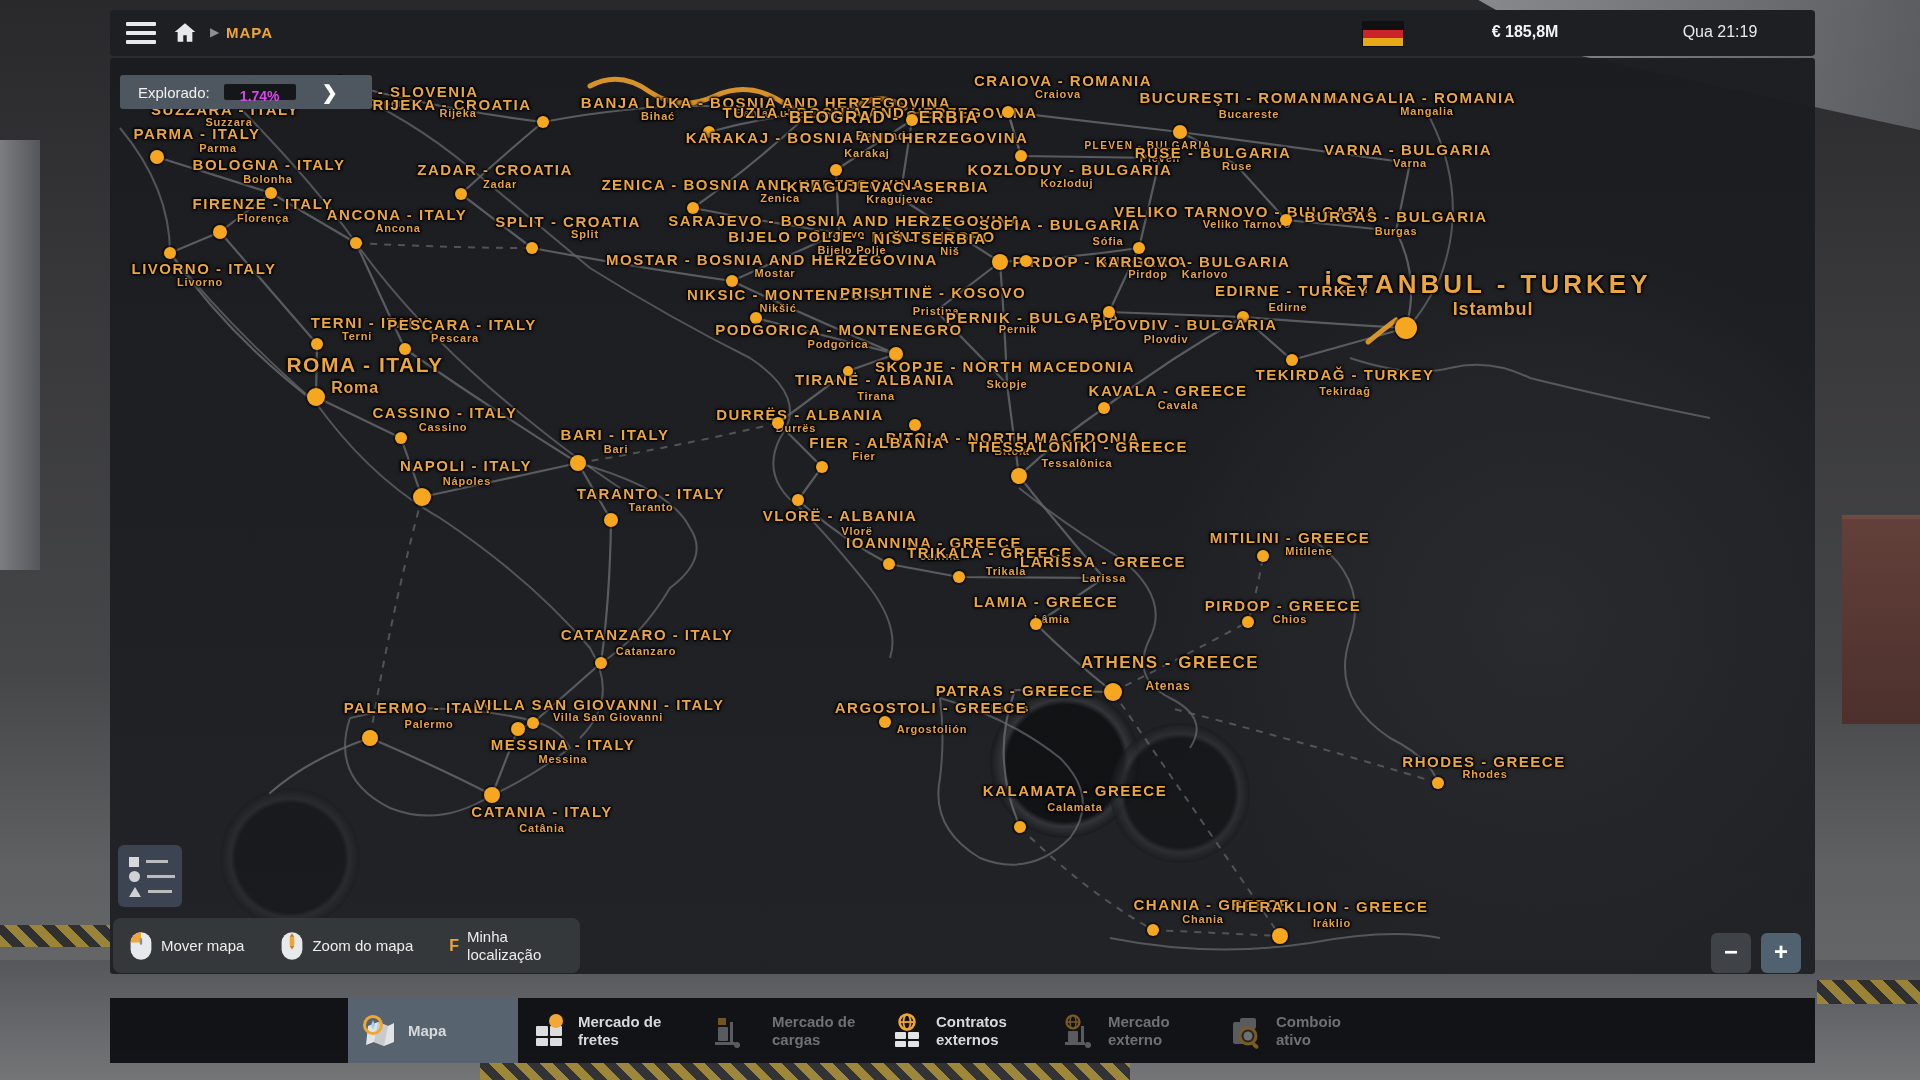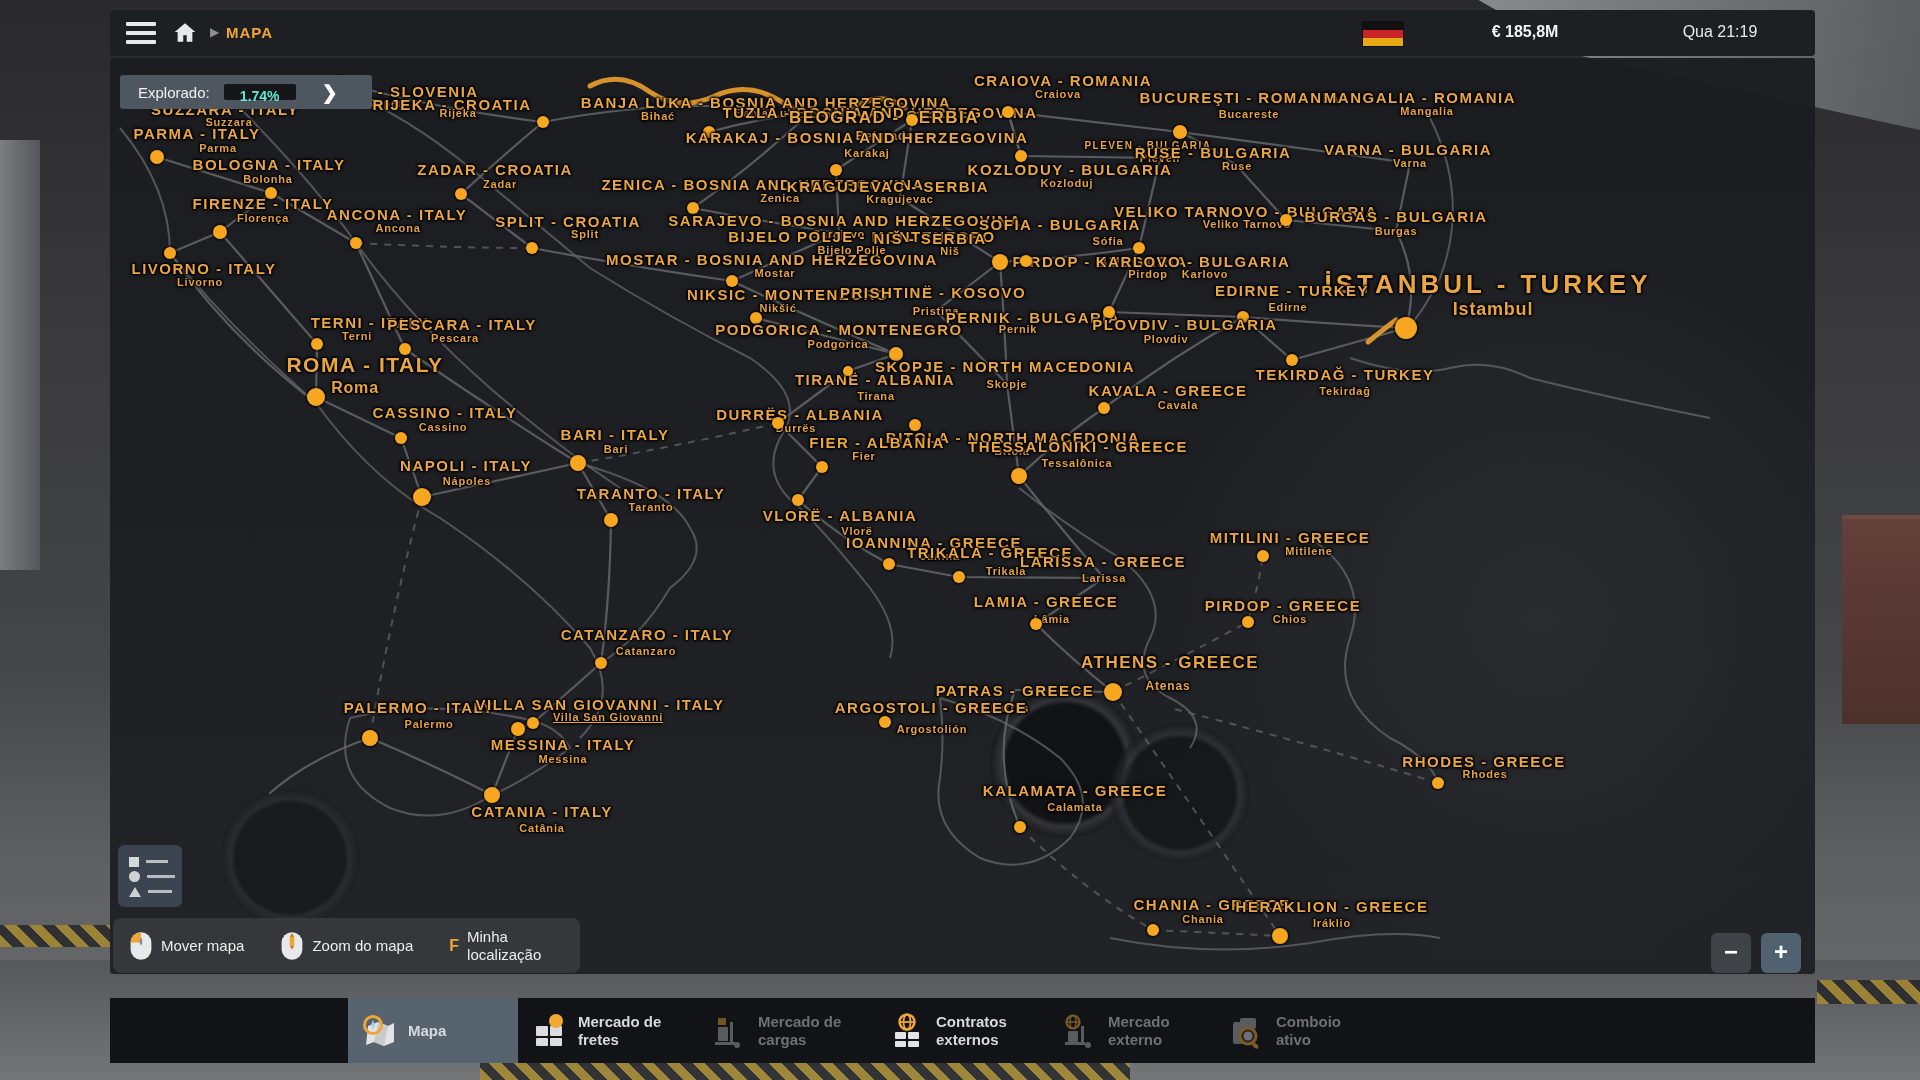--- a/index.html
+++ b/index.html
@@ -36,21 +36,21 @@
   .route{stroke:#e2992b;stroke-width:5;fill:none;stroke-linecap:round;opacity:.95;}
   
   .cl-main,.cl-city{position:absolute;transform:translate(-50%,-50%);white-space:nowrap;font-weight:bold;
     color:#eba63f;text-shadow:0 1px 2px #000,0 -1px 2px #000,1px 0 2px #000,-1px 0 2px #000,0 0 4px #000;}
   .cl-main{letter-spacing:1.5px;}
   .cl-city{letter-spacing:.8px;color:#e7a33c;}
   .dot{position:absolute;background:#f6a71f;border-radius:50%;box-shadow:0 0 0 2px rgba(0,0,0,.45);cursor:pointer;}
   
   #explored{left:10px;top:17px;width:252px;height:34px;background:#4e575f;border-radius:3px;display:flex;align-items:center;z-index:30;}
   #explored .lab{color:#eef0f1;font-size:15px;margin-left:18px;}
-  #explored .val{background:#141619;color:#5eead4;font-weight:bold;font-size:14px;width:72px;height:16px;line-height:24px;text-align:center;margin-left:14px;border-radius:2px;}
+  #explored .val{background:#141619;color:#d946ef;font-weight:bold;font-size:14px;width:72px;height:16px;line-height:24px;text-align:center;margin-left:14px;border-radius:2px;}
   #explored .arrow{color:#fff;font-size:19px;font-weight:bold;margin-left:26px;cursor:pointer;}
   
   #legendbtn{left:8px;top:787px;width:64px;height:62px;background:rgba(62,72,84,.92);border-radius:6px;z-index:30;cursor:pointer;padding:9px 0 0 11px;box-sizing:border-box;}
   .legrow{display:flex;align-items:center;height:15px;}
   .legrow .sq{width:10px;height:10px;background:#d6d8da;}
   .legrow .ci{width:11px;height:11px;border-radius:50%;background:#cfd1d3;}
   .legrow .tr{width:0;height:0;border-left:6px solid transparent;border-right:6px solid transparent;border-bottom:10px solid #cfd1d3;}
   .legrow .ln{height:3px;background:#b9bbbd;margin-left:7px;}
   #ctrlbar{left:3px;top:860px;width:467px;height:55px;background:rgba(56,59,62,.88);border-radius:8px;display:flex;align-items:center;z-index:30;}
   .ctrl-item{display:flex;align-items:center;color:#eceded;font-size:15px;}
@@ -339,21 +339,21 @@
       <div class="dot" style="left: 994px; top: 625px; width: 18px; height: 18px;"></div>
       <div class="cl-main" style="left: 905px; top: 632px; font-size: 15px;">PATRAS - GREECE</div>
       <div class="cl-city" style="left: 900px; top: 650px; font-size: 11px;">Patras</div>
       <div class="cl-main" style="left: 821px; top: 649px; font-size: 15px;">ARGOSTOLI - GREECE</div>
       <div class="cl-city" style="left: 822px; top: 671px; font-size: 11px;">Argostolión</div>
       <div class="dot" style="left: 769px; top: 658px; width: 12px; height: 12px;"></div>
       <div class="cl-main" style="left: 309px; top: 649px; font-size: 15px;">PALERMO - ITALY</div>
       <div class="cl-city" style="left: 319px; top: 666px; font-size: 11px;">Palermo</div>
       <div class="dot" style="left: 252px; top: 672px; width: 16px; height: 16px;"></div>
       <div class="cl-main" style="left: 490px; top: 646px; font-size: 15px;">VILLA SAN GIOVANNI - ITALY</div>
-      <div class="cl-city" style="left: 498px; top: 659px; font-size: 11px; text-decoration: underline;">Villa San Giovanni</div>
+      <div class="cl-city" style="left: 498px; top: 659px; font-size: 11px;">Villa San Giovanni</div>
       <div class="dot" style="left: 417px; top: 659px; width: 12px; height: 12px;"></div>
       <div class="cl-main" style="left: 453px; top: 686px; font-size: 15px;">MESSINA - ITALY</div>
       <div class="cl-city" style="left: 453px; top: 701px; font-size: 11px;">Messina</div>
       <div class="dot" style="left: 401px; top: 664px; width: 14px; height: 14px;"></div>
       <div class="cl-main" style="left: 965px; top: 732px; font-size: 15px;">KALAMATA - GREECE</div>
       <div class="cl-city" style="left: 965px; top: 749px; font-size: 11px;">Calamata</div>
       <div class="dot" style="left: 904px; top: 763px; width: 12px; height: 12px;"></div>
       <div class="cl-main" style="left: 432px; top: 753px; font-size: 15px;">CATANIA - ITALY</div>
       <div class="cl-city" style="left: 432px; top: 770px; font-size: 11px;">Catânia</div>
       <div class="dot" style="left: 374px; top: 729px; width: 16px; height: 16px;"></div>
@@ -434,21 +434,21 @@
     <svg width="38" height="38" viewBox="0 0 38 38">
       <rect x="6" y="14" width="12" height="10" rx="1" fill="#dcdddf"></rect>
         <rect x="20" y="14" width="12" height="10" rx="1" fill="#dcdddf"></rect>
       <rect x="6" y="26" width="12" height="8" rx="1" fill="#dcdddf"></rect>
         <rect x="20" y="26" width="12" height="8" rx="1" fill="#dcdddf"></rect>
       <circle cx="26" cy="9" r="7" fill="#f2a832"></circle>
     </svg>
     <span class="nlabel">Mercado de fretes</span>
   </div>
 
-  <div class="nav-item disabled" style="width:178px;">
+  <div class="nav-item disabled" style="width:178px;justify-content:space-between;">
     <svg width="38" height="38" viewBox="0 0 38 38">
       <rect x="8" y="6" width="8" height="7" fill="#c08a28"></rect>
       <rect x="8" y="15" width="10" height="14" rx="1" fill="#94969a"></rect>
       <rect x="20" y="10" width="3" height="22" fill="#94969a"></rect>
       <rect x="5" y="30" width="20" height="3" fill="#94969a"></rect>
       <circle cx="27" cy="33" r="3" fill="#94969a"></circle>
     </svg>
     <span class="nlabel">Mercado de cargas</span>
   </div>
 

